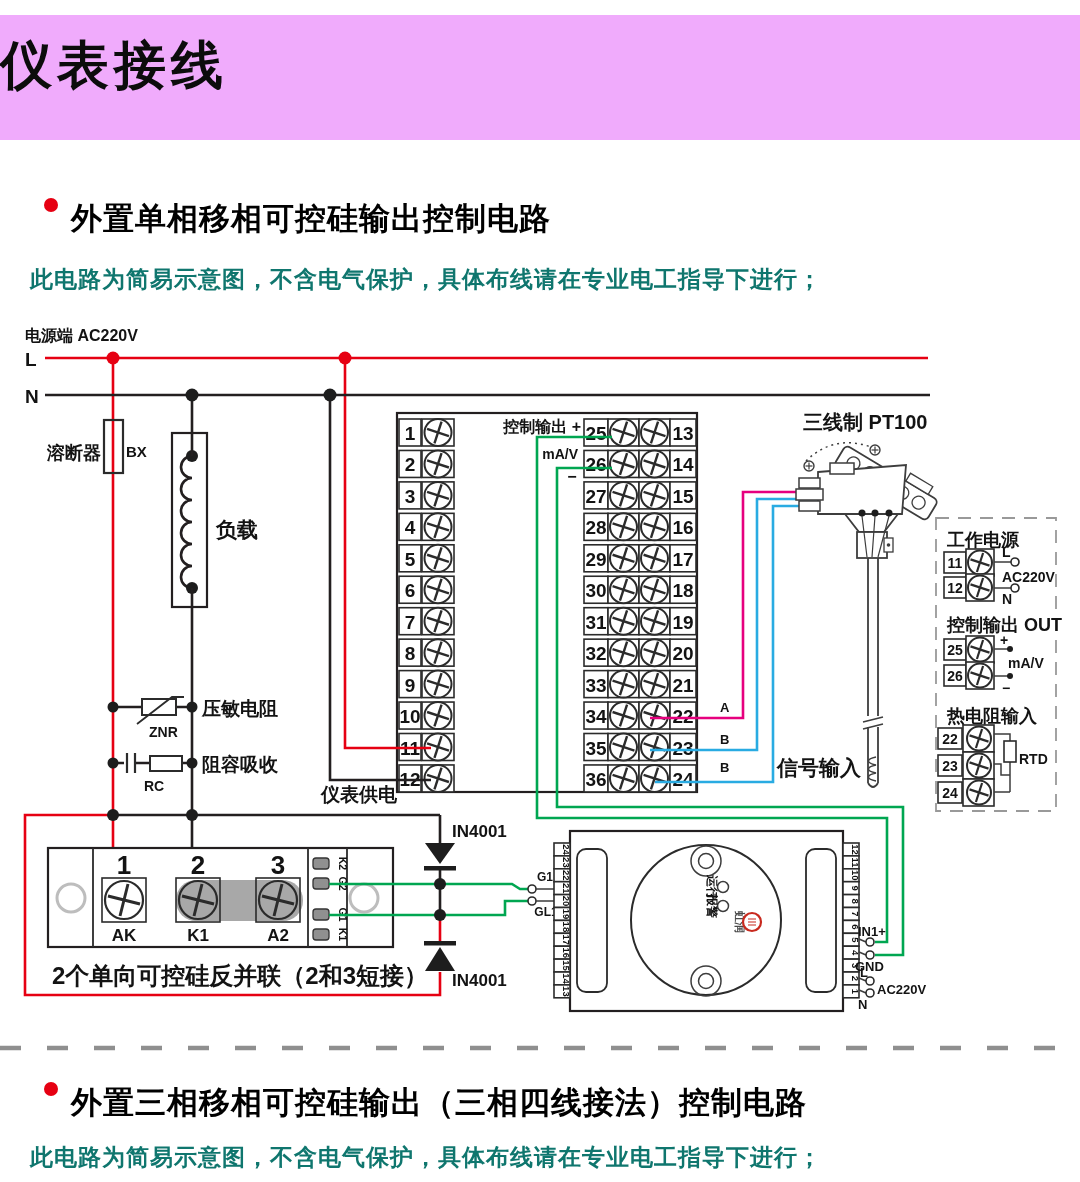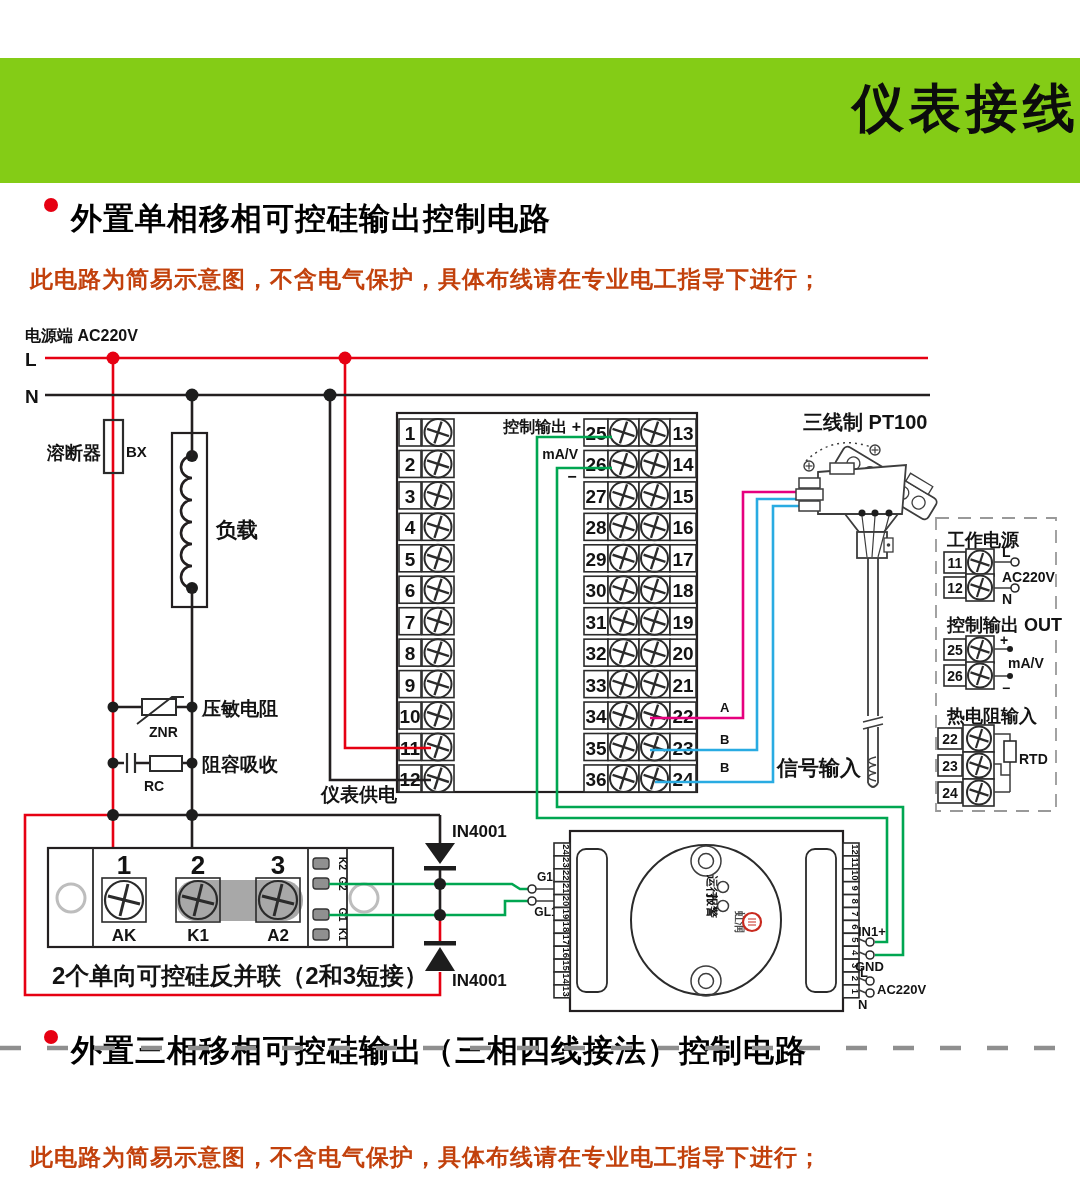--- a/index.html
+++ b/index.html
@@ -1,23 +1,23 @@
 <!DOCTYPE html>
 <html><head>
 <meta charset="utf-8">
 <style>
   html,body{margin:0;padding:0;background:#fff;}
   body{width:1080px;height:1182px;position:relative;font-family:"Liberation Sans",sans-serif;overflow:hidden;}
-  .band{position:absolute;left:0;top:15px;width:1080px;height:125px;background:#84cc16;text-align:right;margin-top:43px;}
+  .band{position:absolute;left:0;top:15px;width:1080px;height:125px;background:#f0abfc;text-align:left;}
   .band h1{margin:16px 0 0 0;font-size:52px;font-weight:700;color:#0c0c0c;letter-spacing:5px;}
   .band .sub{margin-top:-4px;font-size:19px;color:#222;letter-spacing:1px;}
   .sec{position:absolute;left:44px;display:flex;align-items:flex-start;gap:13px;}
   .sec .bullet{width:14px;height:14px;border-radius:50%;background:#e60012;flex:0 0 auto;}
   .sec .t{font-size:31px;font-weight:600;color:#000;letter-spacing:1px;}
-  .note{position:absolute;left:30px;font-size:23px;font-weight:700;color:#c2410c;letter-spacing:1px;}
+  .note{position:absolute;left:30px;font-size:23px;font-weight:700;color:#0f766e;letter-spacing:1px;}
   svg{position:absolute;left:0;top:0;}
   
   .w-red{stroke:#e60012;stroke-width:2.6;fill:none}
   .w-blk{stroke:#231f20;stroke-width:2.6;fill:none}
   .w-grn{stroke:#00a651;stroke-width:2.6;fill:none}
   .w-mag{stroke:#e6007e;stroke-width:2.6;fill:none}
   .w-blu{stroke:#29abe2;stroke-width:2.6;fill:none}
   .box{fill:#fff;stroke:#231f20;stroke-width:2.2}
   .cell{fill:#fff;stroke:#2b2b2b;stroke-width:1.6}
   .thin{fill:none;stroke:#2b2b2b;stroke-width:1.8}
@@ -42,21 +42,21 @@
 <div class="band">
   <h1>仪表接线</h1>
 </div>
 
 <div class="sec" style="top:198px">
   <span class="bullet"></span>
   <span class="t">外置单相移相可控硅输出控制电路</span>
 </div>
 <div class="note" style="top:264px">此电路为简易示意图，不含电气保护，具体布线请在专业电工指导下进行；</div>
 
-<div class="sec" style="top:1030px">
+<div class="sec" style="top:1082px">
   <span class="bullet"></span>
   <span class="t">外置三相移相可控硅输出（三相四线接法）控制电路</span>
 </div>
 <div class="note" style="top:1142px">此电路为简易示意图，不含电气保护，具体布线请在专业电工指导下进行；</div>
 
 <svg width="1080" height="1182" viewBox="0 0 1080 1182">
 <defs>
   <g id="s14">
         <circle r="13.5" fill="#fff" stroke="#2b2b2b" stroke-width="2"></circle>
         <g transform="rotate(18)" stroke="#2b2b2b" stroke-width="2.4">

